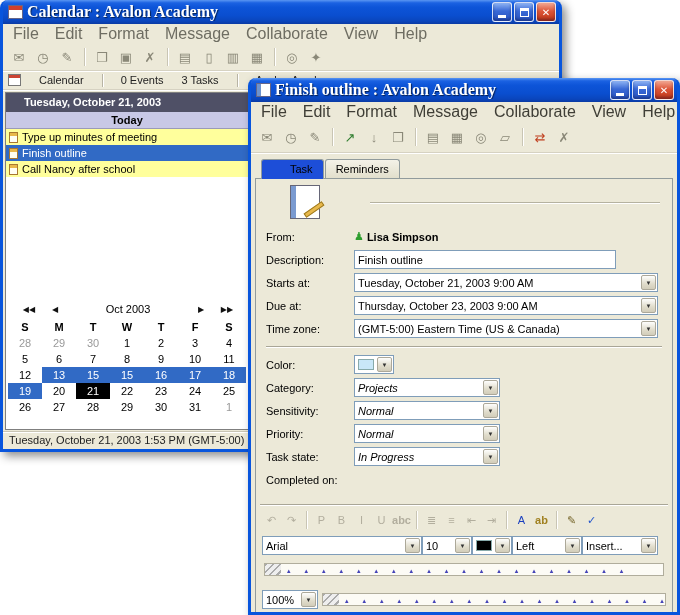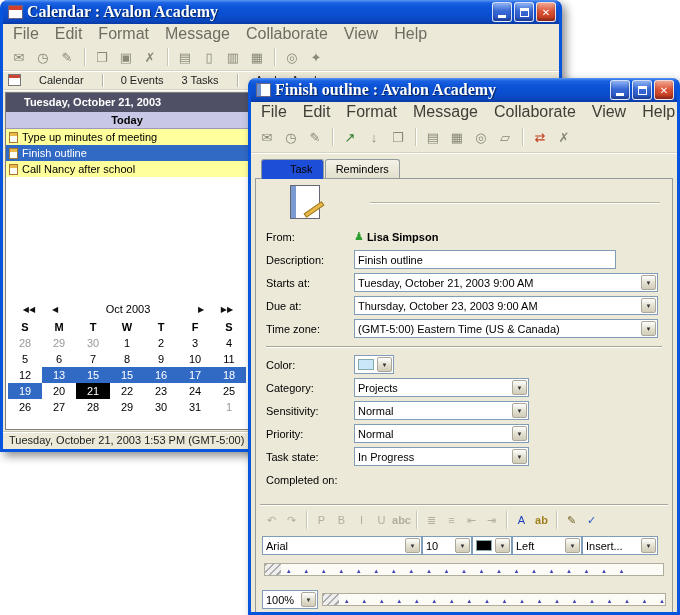--- a/index.html
+++ b/index.html
@@ -92,21 +92,21 @@
   .text-input{display:flex;align-items:center;height:19px;background:#fff;border:1px solid #7F9DB9;
               padding-left:3px;font-size:11px;overflow:hidden;}
   .combo{display:flex;align-items:center;height:19px;background:#fff;border:1px solid #7F9DB9;
          padding-left:3px;font-size:11px;overflow:hidden;}
   .combo-text{flex:1;white-space:nowrap;overflow:hidden;}
   .combo-arrow{flex:0 0 15px;height:15px;margin:1px;border:1px solid #ACA899;border-radius:2px;
                background:linear-gradient(180deg,#FEFEFD,#E0DCCB 60%,#D2CDBA);
                display:flex;align-items:center;justify-content:center;font-size:6px;color:#333;}
   .w-desc{width:262px;}
   .w-date{width:304px;}
-  .w-small{width:175px;}
+  .w-small{width:146px;font-style:italic;}
   .w-color{width:40px;padding-left:1px;}
   .color-swatch{flex:1;height:11px;margin:2px;border:1px solid #8AA;}
   .form-sep{border-top:1px solid #A9A697;box-shadow:0 1px 0 #fff;margin:6px 10px;flex:0 0 1px;}
   .form-flex{flex:1;}
   .editor-sep{border-top:1px solid #A9A697;box-shadow:0 1px 0 #fff;margin:2px 4px;flex:0 0 1px;}
   .fmt-toolbar{flex:0 0 24px;display:flex;align-items:center;gap:1px;margin:1px 6px 0;}
   .fmt-toolbar .tb-icon{width:19px;height:20px;font-size:11px;}
   .font-bar{flex:0 0 21px;display:flex;align-items:center;gap:0;margin:3px 6px;}
   .combo.font-name{width:160px;height:19px;}
   .combo.font-size{width:50px;height:19px;}

